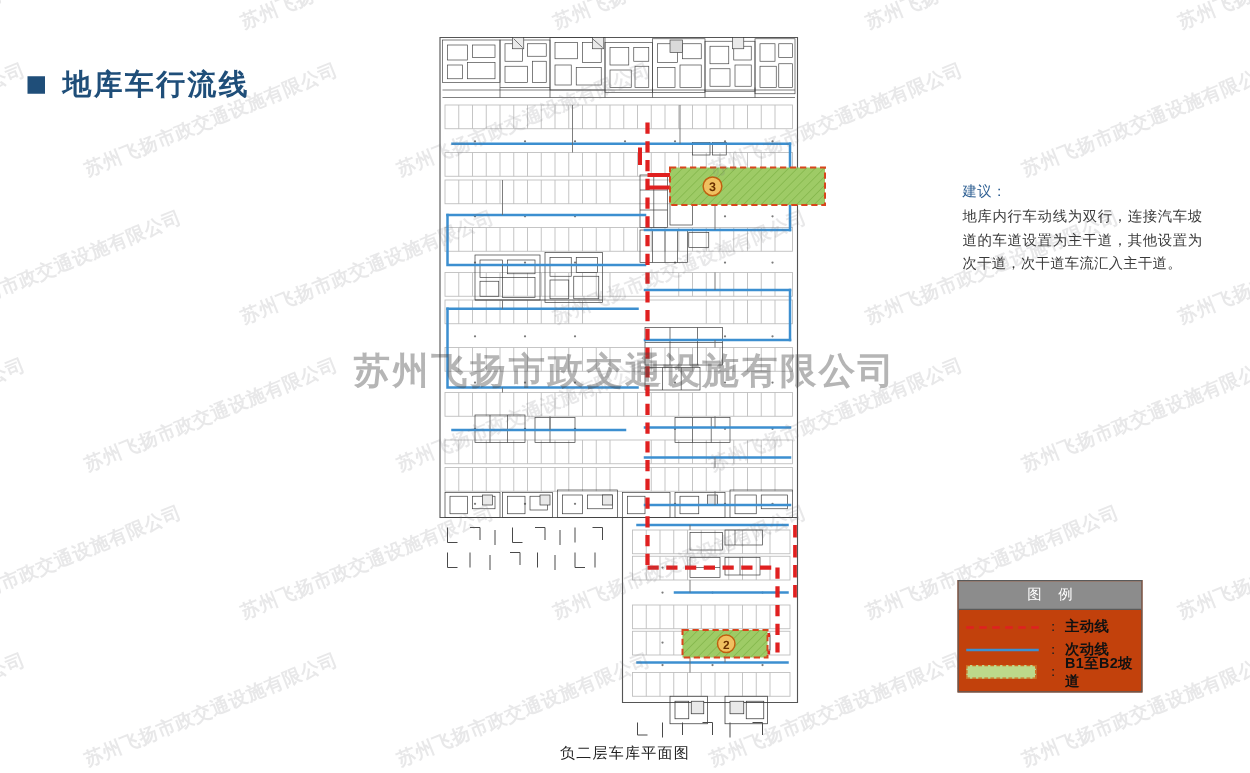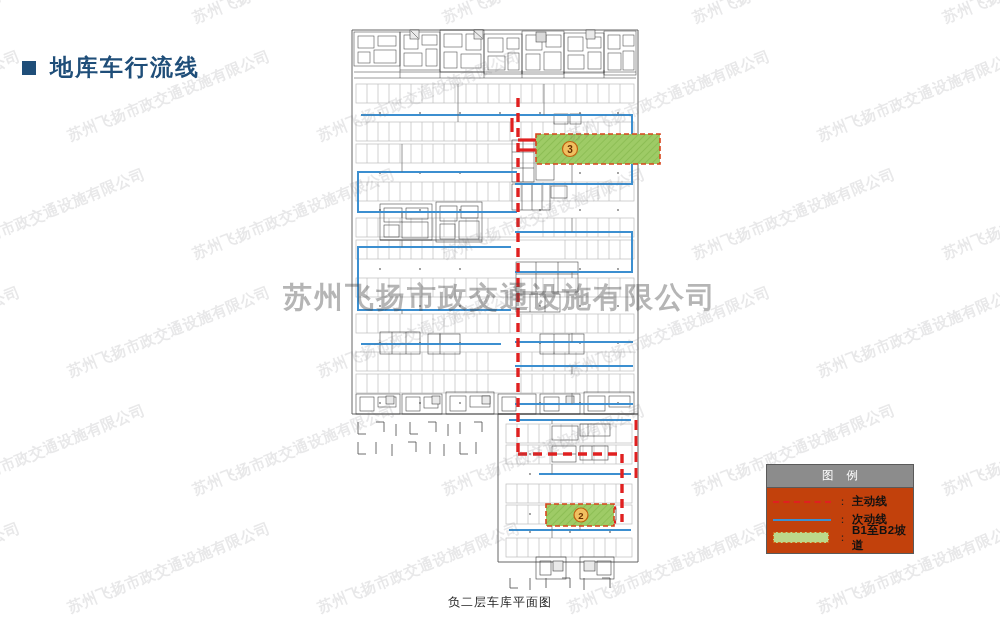--- a/index.html
+++ b/index.html
@@ -864,20 +864,24 @@
 
   <div id="center-watermark">
     <div class="cwm-line">苏州飞扬市政交通设施有限公司</div>
   </div>
 
   <div id="title-row">
     <div id="title-bullet"></div>
     <div id="title-text">地库车行流线</div>
   </div>
 
+  <div id="suggestion">
+    <div id="suggestion-heading">建议：</div>
+    <div id="suggestion-body">地库内行车动线为双行，连接汽车坡道的车道设置为主干道，其他设置为次干道，次干道车流汇入主干道。</div>
+  </div>
 
   <div id="legend">
     <div id="legend-header">图 例</div>
     <div id="legend-body">
 
       <div class="legend-row">
         <span class="legend-swatch">
           <span class="sw-dashed"></span>
         </span>
         <span class="legend-colon">：</span>

